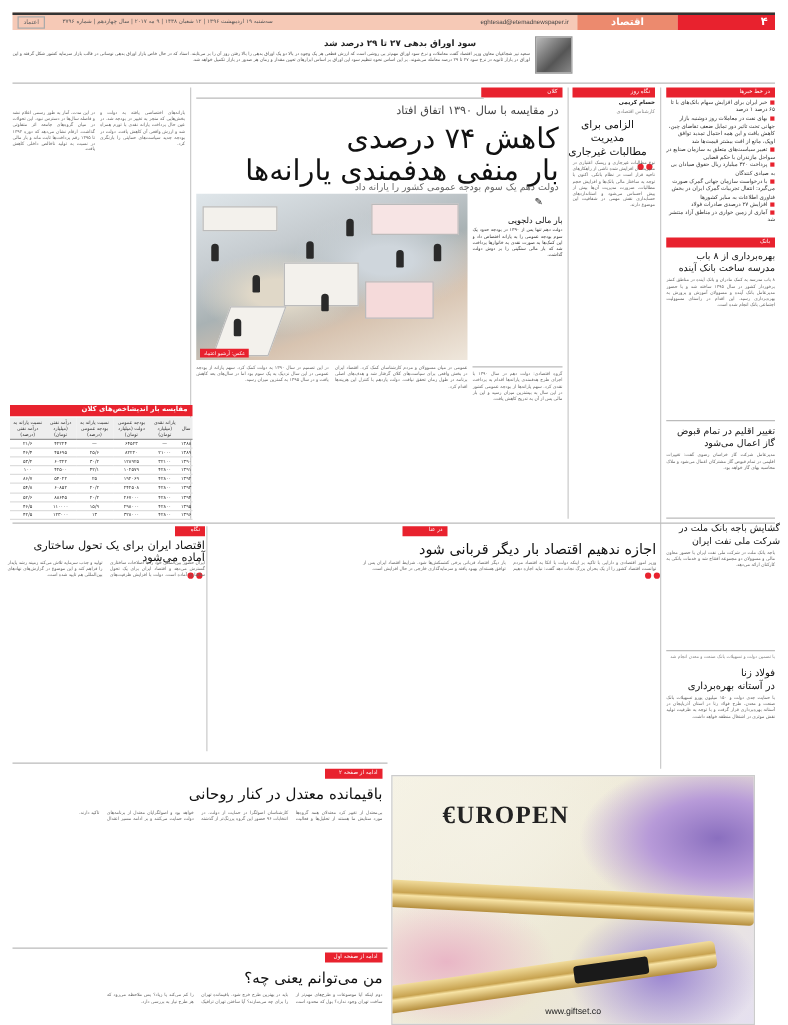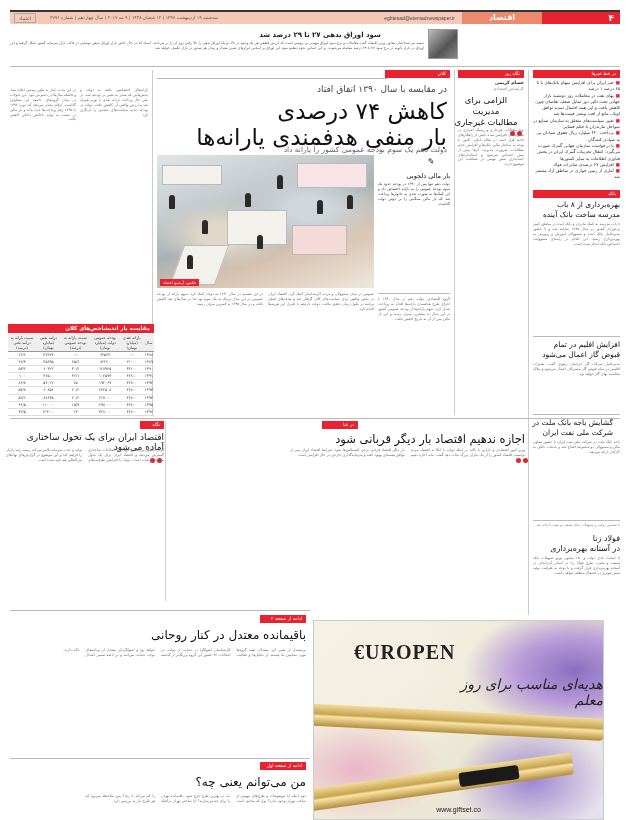--- a/index.html
+++ b/index.html
@@ -68,25 +68,25 @@
   <div class="bul"><span class="b">■</span><span>با درخواست سازمان جهانی گمرک صورت می‌گیرد: انتقال تجربیات گمرک ایران در بخش فناوری اطلاعات به سایر کشورها</span></div>
   <div class="bul"><span class="b">■</span><span>افزایش ۲۷ درصدی صادرات فولاد</span></div>
   <div class="bul"><span class="b">■</span><span>آماری از زمین خواری در مناطق آزاد منتشر شد</span></div>
 </div>
 
 <div class="abs tag" style="top:190px;left:533px;width:87px;text-align:right">بانک</div>
 <h1 class="abs head" style="top:200px;left:533px;width:87px;font-size:7.5px;line-height:10px;">بهره‌برداری از ۸ باب مدرسه ساخت بانک آینده</h1>
 <div class="abs col-text" style="top:222px;left:533px;width:87px;height:110px;">۸ باب مدرسه به کمک مادران و بانک آینده در مناطق کمتر برخوردار کشور در سال ۱۳۹۵ ساخته شد و با حضور مدیرعامل بانک آینده و مسوولان آموزش و پرورش به بهره‌برداری رسید. این اقدام در راستای مسوولیت اجتماعی بانک انجام شده است.</div>
 <div class="abs hr" style="top:336px;left:533px;width:87px;"></div>
 
-<h1 class="abs head" style="top:340px;left:533px;width:87px;font-size:7.5px;line-height:10px;">افزایش اقلیم در تمام قبوض گاز اعمال می‌شود</h1>
+<h1 class="abs head" style="top:340px;left:533px;width:87px;font-size:7.5px;line-height:10px;">تغییر اقلیم در تمام قبوض گاز اعمال می‌شود</h1>
 <div class="abs col-text" style="top:362px;left:533px;width:87px;height:50px;">مدیرعامل شرکت گاز خراسان رضوی گفت: تغییرات اقلیمی در تمام قبوض گاز مشترکان اعمال می‌شود و ملاک محاسبه بهای گاز خواهد بود.</div>
 <div class="abs hr" style="top:414px;left:533px;width:87px;"></div>
 
-<h1 class="abs head" style="top:418px;left:526px;width:87px;font-size:7.5px;line-height:10px;">گشایش باجه بانک ملت در شرکت ملی نفت ایران</h1>
+<h1 class="abs head" style="top:418px;left:537px;width:87px;font-size:7.5px;line-height:10px;">گشایش باجه بانک ملت در شرکت ملی نفت ایران</h1>
 <div class="abs col-text" style="top:440px;left:533px;width:87px;height:78px;">باجه بانک ملت در شرکت ملی نفت ایران با حضور معاون مالی و مسوولان دو مجموعه افتتاح شد و خدمات بانکی به کارکنان ارائه می‌دهد.</div>
 <div class="abs hr" style="top:520px;left:533px;width:87px;"></div>
 
 <div class="abs col-text" style="top:523px;left:533px;width:87px;height:10px;color:#888">با تضمین دولت و تسهیلات بانک صنعت و معدن انجام شد</div>
 <h1 class="abs head" style="top:534px;left:533px;width:87px;font-size:8px;line-height:10px;">
   <div>فولاد زنا</div>
   <div>در آستانه بهره‌برداری</div>
 </h1>
 <div class="abs col-text" style="top:556px;left:533px;width:87px;height:58px;">با حمایت جدی دولت و ۱۵۰ میلیون یورو تسهیلات بانک صنعت و معدن، طرح فولاد زنا در استان آذربایجان در آستانه بهره‌برداری قرار گرفت و با توجه به ظرفیت تولید نقش موثری در اشتغال منطقه خواهد داشت.</div>
 
@@ -256,15 +256,14 @@
 
 <div class="abs tag" style="top:762px;left:260px;width:46px">ادامه از صفحه اول</div>
 <h1 class="abs head" style="top:775px;left:10px;width:296px;font-size:12px;">من می‌توانم یعنی چه؟</h1>
 <div class="abs col-text" style="top:794px;left:10px;width:296px;height:26px;column-count:4;column-gap:6px;">دوم اینکه آیا موضوعات و طرح‌های مهم‌تر از ساخت تهران وجود ندارد؟ پول که محدود است باید در بهترین طرح خرج شود. باقیمانده تهران را برای چه می‌سازند؟ آیا ساختن تهران ترافیک را کم می‌کند یا زیاد؟ پس ملاحظه می‌رود که هر طرح نیاز به بررسی دارد.</div>
 
 <div class="abs ad">
   <div class="pen" style="left:-10px;top:90px;width:300px;height:22px;transform:rotate(3deg)"></div>
   <div class="pen" style="left:-10px;top:150px;width:270px;height:22px;transform:rotate(-8deg)"></div>
   <div class="abs" style="left:145px;top:148px;width:60px;height:14px;background:#1a1a1a;transform:rotate(-8deg);border-radius:3px"></div>
   <div class="brand">€UROPEN</div>
-  <div class="slogan">هدیه‌ای مناسب برای روز معلم</div>
   <div class="url">www.giftset.co</div>
 </div>
 
 </body></html>

